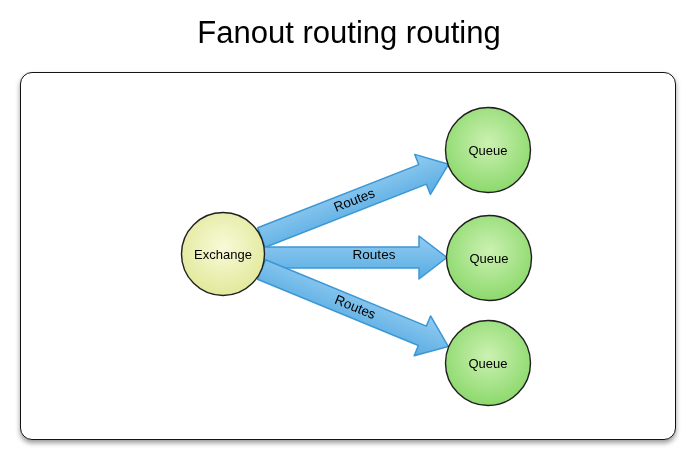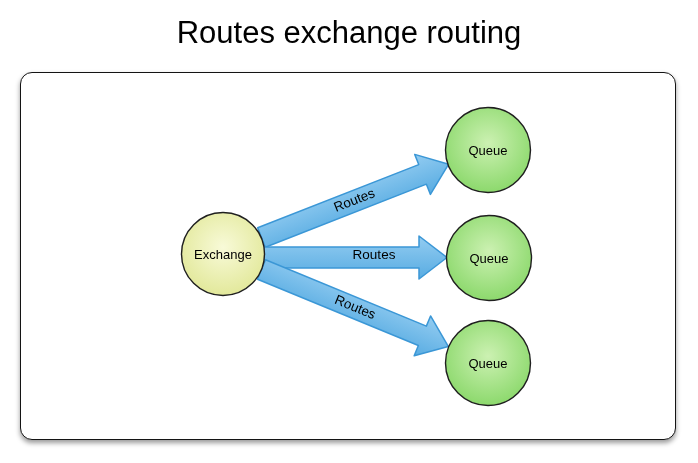--- a/index.html
+++ b/index.html
@@ -49,21 +49,21 @@
     font-family: "Liberation Sans", "DejaVu Sans", sans-serif;
     font-size: 13.5px;
     fill: #000000;
   }
 </style>
 </head>
 <body>
 
 <div class="page">
 
-  <h1 class="title">Routes exchange routing</h1>
+  <h1 class="title">Fanout routing routing</h1>
 
   <div class="canvas-frame">
     <svg width="653" height="365" viewBox="0 0 653 365" xmlns="http://www.w3.org/2000/svg">
       <defs>
         <linearGradient id="gArrow" x1="0" y1="0" x2="0" y2="1">
           <stop offset="0" stop-color="#93ccf1"></stop>
           <stop offset="1" stop-color="#58ace2"></stop>
         </linearGradient>
         <radialGradient id="gExchange" cx="0.5" cy="0.42" r="0.72">
           <stop offset="0" stop-color="#f8fad8"></stop>

